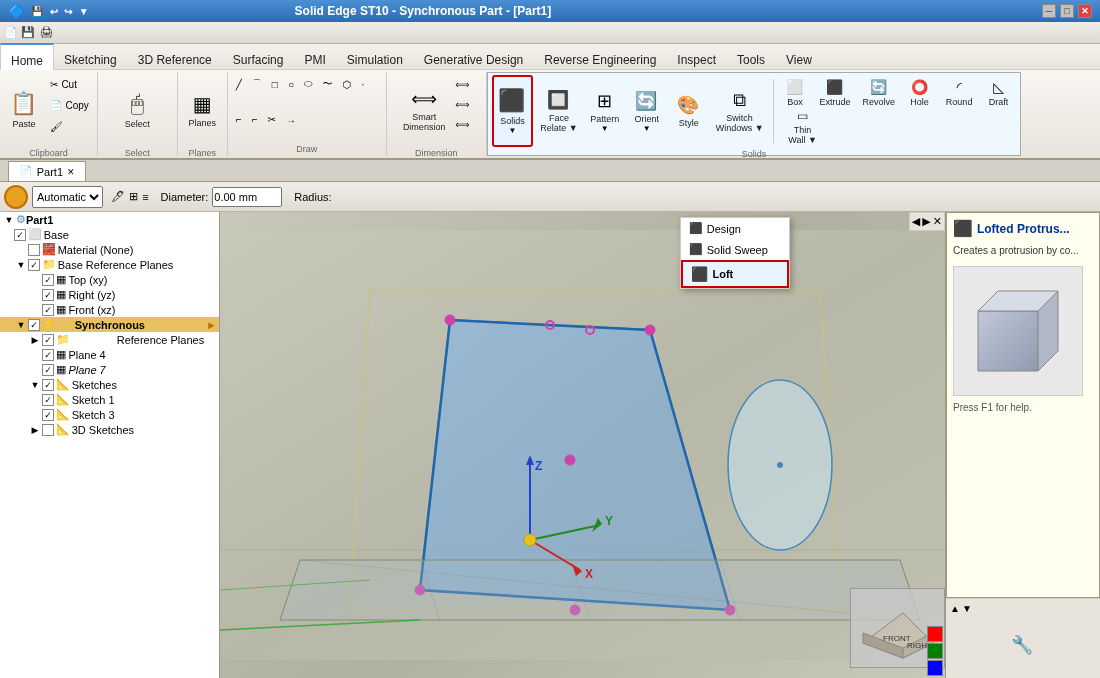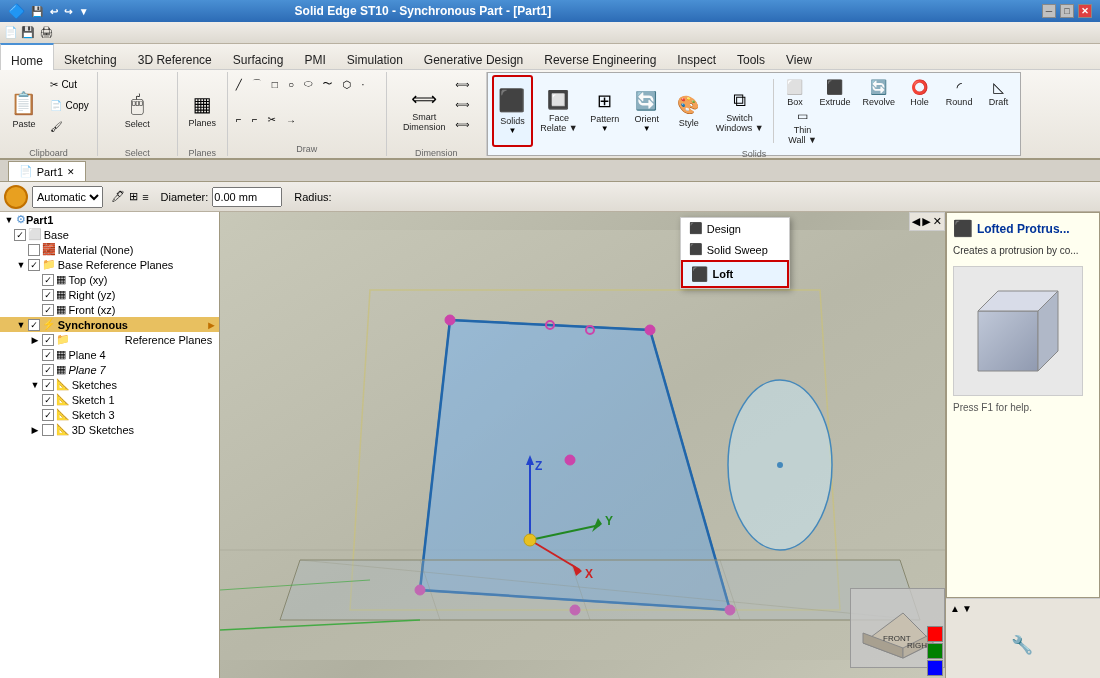--- a/index.html
+++ b/index.html
@@ -597,29 +597,29 @@
     <div class="tree-item indent-3">
       <span class="checkbox-square checkbox-checked"></span>
       <span style="margin-left:2px;">▦</span>
       <span style="margin-left:2px;">Front (xz)</span>
     </div>
 
     <div class="tree-item indent-1 highlighted" style="background:#e8c060;">
       <span class="expander">▼</span>
       <span class="checkbox-square checkbox-checked"></span>
       <span style="margin-left:2px; color:#c07000;">⚡</span>
-      <span style="margin-left:2px; font-weight:bold;">Synchronous</span>
+      <span style="margin-left:19px; font-weight:bold;">Synchronous</span>
       <span style="margin-left:auto; color:#c07000;">►</span>
     </div>
 
     <div class="tree-item indent-2">
       <span class="expander">▶</span>
       <span class="checkbox-square checkbox-checked"></span>
       <span style="margin-left:2px;">📁</span>
-      <span style="margin-left:10px;padding-left:45px;">Reference Planes</span>
+      <span style="margin-left:2px;padding-left:45px;">Reference Planes</span>
     </div>
 
     <div class="tree-item indent-3">
       <span class="checkbox-square checkbox-checked"></span>
       <span style="margin-left:2px;">▦</span>
       <span style="margin-left:2px;">Plane 4</span>
     </div>
 
     <div class="tree-item indent-3">
       <span class="checkbox-square checkbox-checked"></span>

